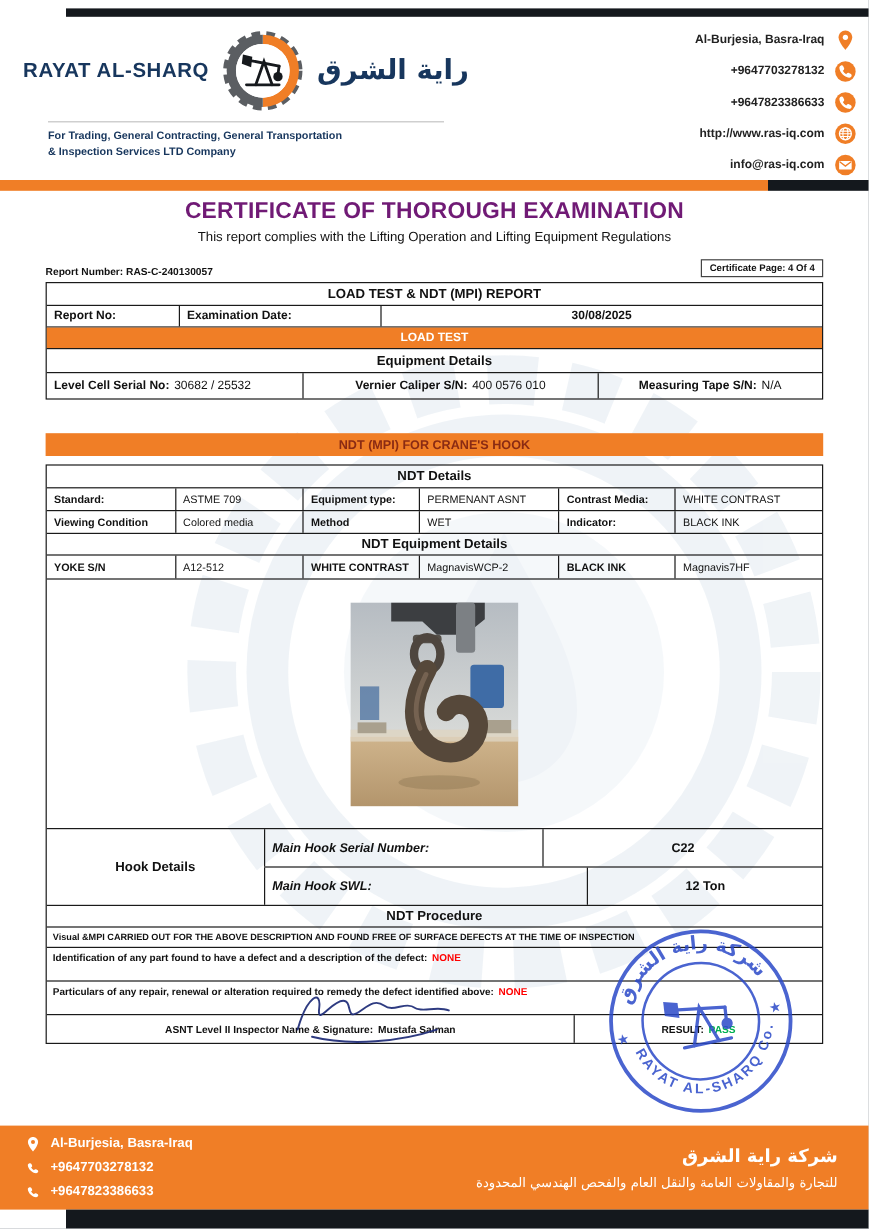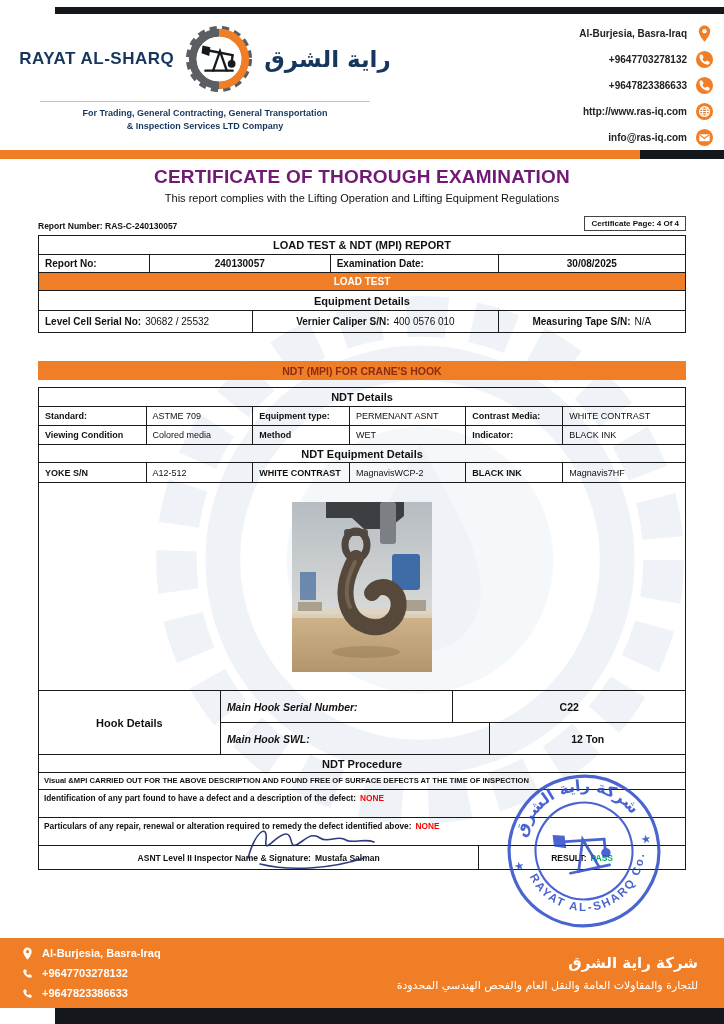--- a/index.html
+++ b/index.html
@@ -10,21 +10,21 @@
   .page { position:relative; width:724px; height:1024px; margin:0 auto; background:#ffffff; overflow:hidden; color:#111; }
 
   
   .watermark { position:absolute; left:130px; top:270px; width:580px; height:580px; opacity:.45; z-index:0; }
 
   .top-bar { position:absolute; top:7px; left:55px; right:0; height:7px; background:#14181d; z-index:2; }
   .bottom-bar { position:absolute; bottom:0; left:55px; right:0; height:16px; background:#14181d; z-index:2; }
 
   
   .header { position:relative; z-index:1; display:flex; justify-content:space-between; padding:24px 10px 0 40px; height:150px; }
-  .logo-block { width:330px; text-align:center; }
+  .logo-block { width:330px; }
   .logo-row { display:flex; align-items:center; justify-content:center; gap:10px; }
   .company-en { font-size:17px; font-weight:bold; color:#17365d; letter-spacing:.5px; white-space:nowrap; }
   .company-ar { font-size:23px; font-weight:bold; color:#17365d; white-space:nowrap; }
   .gear-logo { width:70px; height:70px; flex:0 0 auto; }
   .tagline { margin-top:7px; padding-top:5px; border-top:1px solid #c4c4c4; font-size:9px; font-weight:bold; color:#17365d; line-height:1.4; }
   .contacts { display:flex; flex-direction:column; gap:8px; padding-top:0; }
   .contact-row { display:flex; align-items:center; justify-content:flex-end; gap:8px; font-size:10px; font-weight:600; color:#222; height:18px; }
   .cicon { width:19px; height:19px; flex:0 0 auto; }
 
   .divider { position:absolute; top:150px; left:0; right:0; height:9px; display:flex; z-index:2; }
@@ -190,21 +190,20 @@
     <div class="report-number">Report Number: RAS-C-240130057</div>
     <div class="cert-page">Certificate Page: 4 Of 4</div>
   </div>
 
   <div class="tbl">
     <div class="trow h18">
       <div class="tc hdr w100" style="font-size:11px">LOAD TEST &amp; NDT (MPI) REPORT</div>
     </div>
     <div class="trow h18">
       <div class="tc b iA">Report No:</div>
-      <div class="tc b center iB">240130057</div>
       <div class="tc b iC">Examination Date:</div>
       <div class="tc b center iD">30/08/2025</div>
     </div>
     <div class="trow h18">
       <div class="tc orange-row hdr w100">LOAD TEST</div>
     </div>
     <div class="trow h20">
       <div class="tc hdr w100" style="font-size:11px">Equipment Details</div>
     </div>
     <div class="trow h22">

